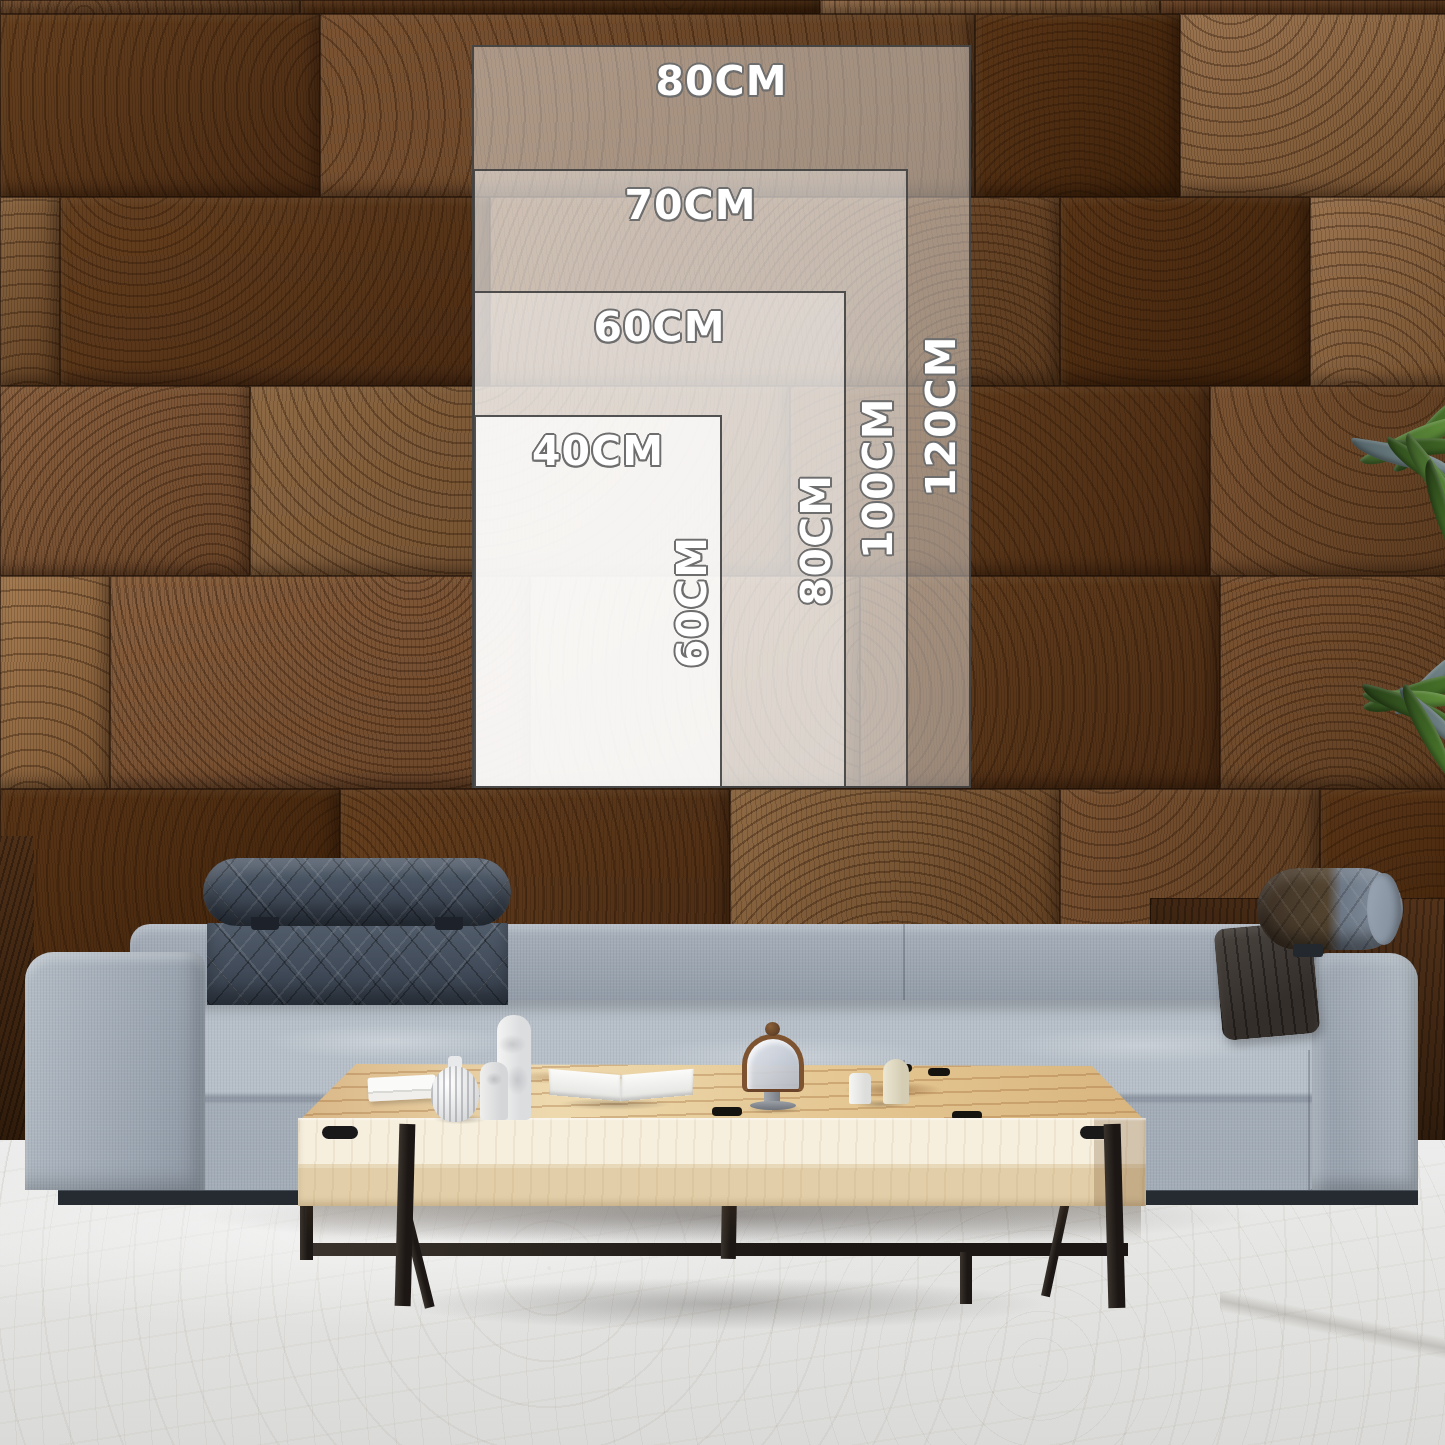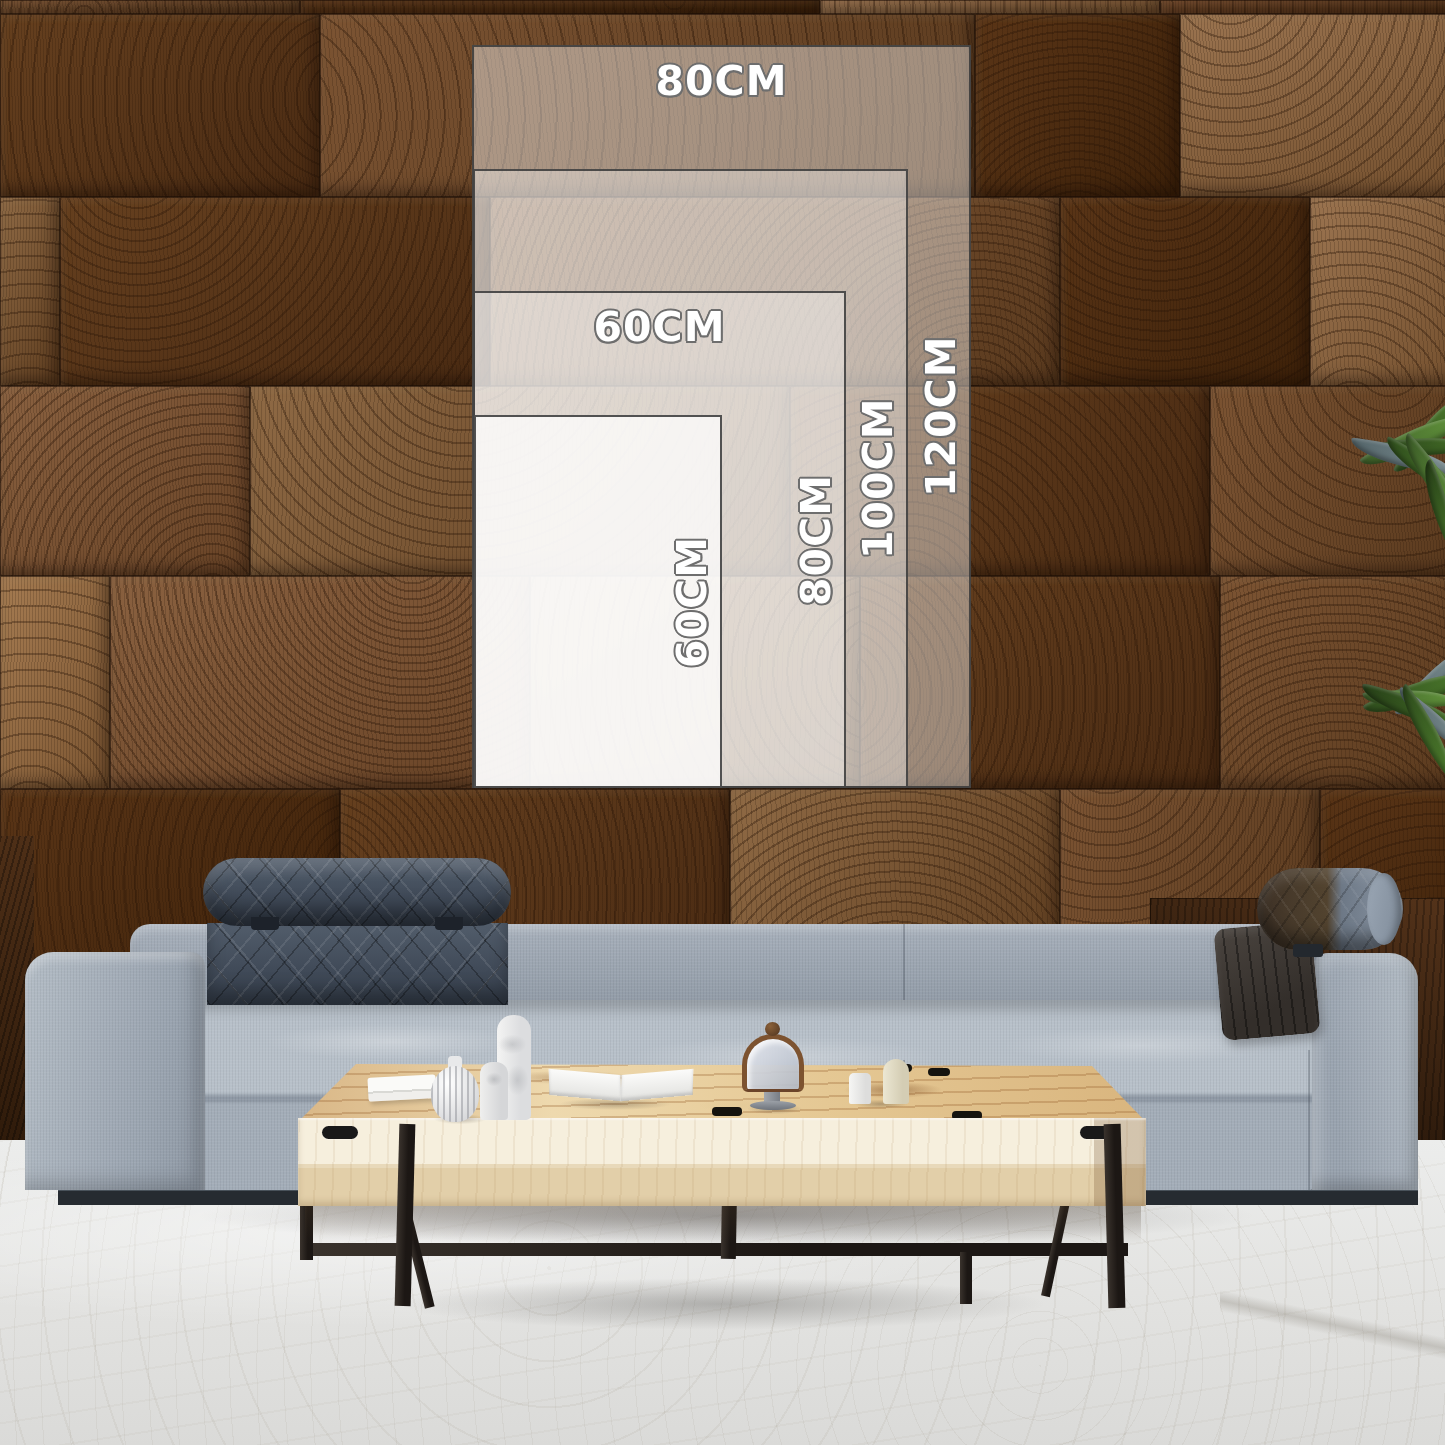--- a/index.html
+++ b/index.html
@@ -293,23 +293,25 @@
   <div id="cloche-stem" class="abs"></div>
   <div id="cloche-base" class="abs"></div>
   <div id="candle-small" class="abs"></div>
   <div id="candle-tall" class="abs"></div>
 
   <div class="size-rect" style="left:472px;top:45px;width:499px;height:743px;background:rgba(255,255,255,.42)">
     <div class="hlabel">80CM</div>
     <div class="vlabel">120CM</div>
   </div>
   <div class="size-rect" style="left:473px;top:169px;width:435px;height:619px;background:rgba(255,255,255,.36)">
+    <div class="hlabel">70CM</div>
     <div class="vlabel">100CM</div>
   </div>
   <div class="size-rect" style="left:473px;top:291px;width:373px;height:497px;background:rgba(255,255,255,.38)">
     <div class="hlabel">60CM</div>
     <div class="vlabel">80CM</div>
   </div>
   <div class="size-rect" style="left:474px;top:415px;width:248px;height:373px;background:rgba(255,255,255,.74)">
+    <div class="hlabel">40CM</div>
     <div class="vlabel">60CM</div>
   </div>
 
 </div>
 
 </body></html>

